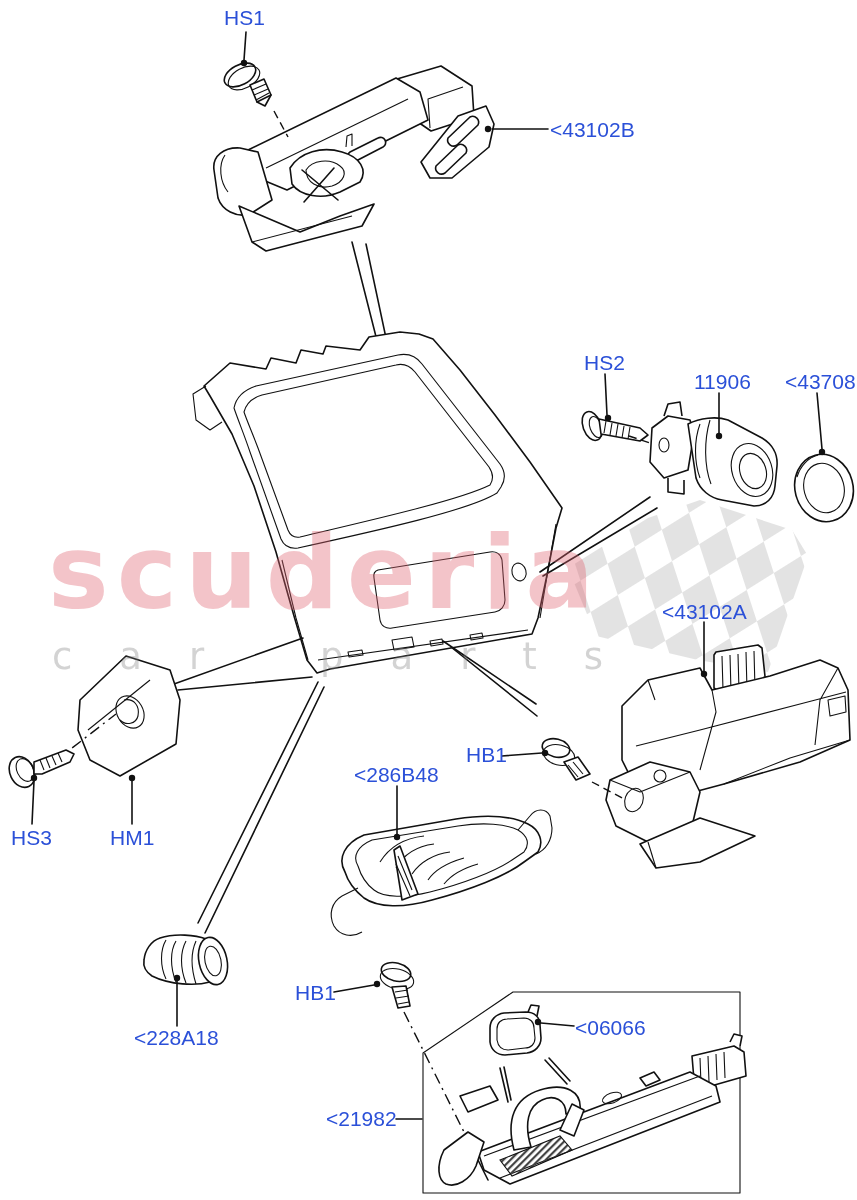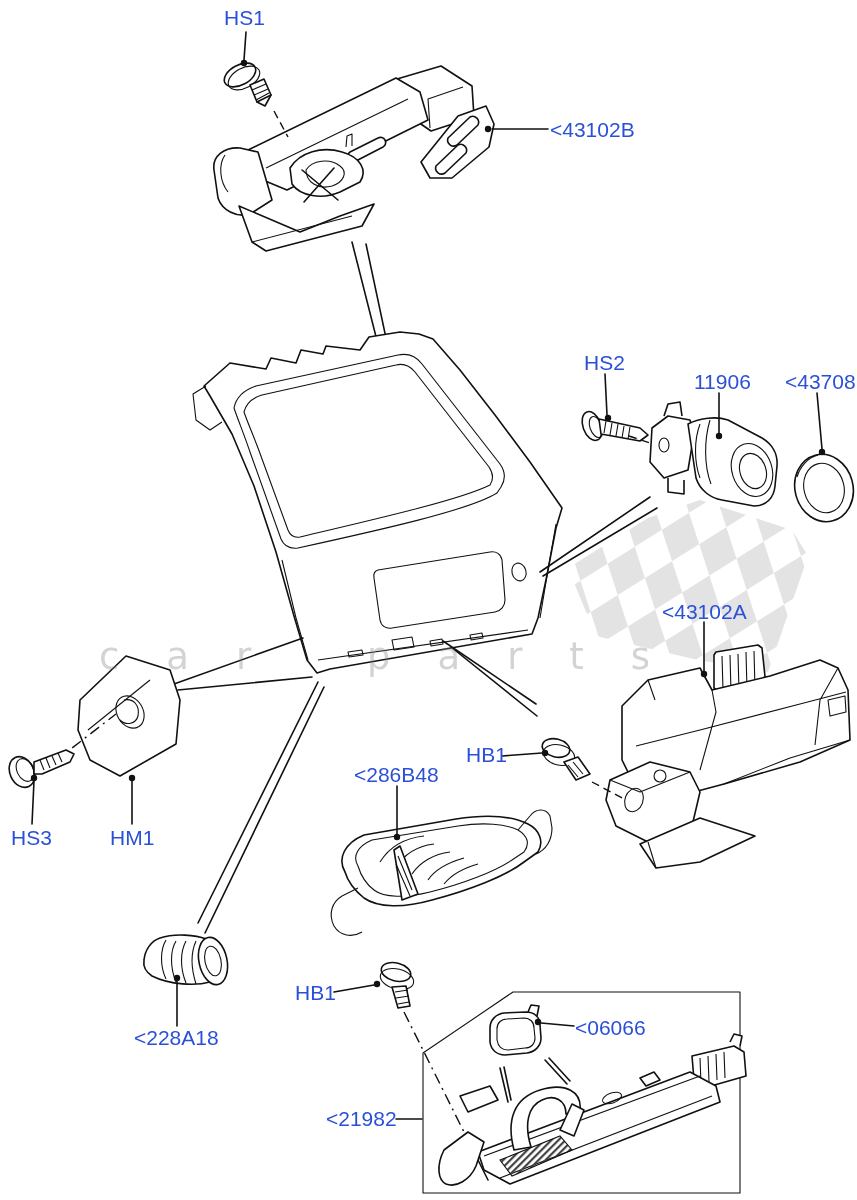--- a/index.html
+++ b/index.html
@@ -6,21 +6,21 @@
   #stage{position:relative;width:857px;height:1200px;background:#ffffff;overflow:hidden;
          font-family:"Liberation Sans", sans-serif;}
   #lineart{position:absolute;left:0;top:0;z-index:2;}
   .wm-brand{position:absolute;left:48px;top:522px;z-index:3;
             font-family:"DejaVu Sans", sans-serif;font-weight:bold;font-size:102px;
             letter-spacing:8px;line-height:1;color:rgba(224,100,112,0.38);
             pointer-events:none;white-space:nowrap;}
   .wm-sub{position:absolute;left:52px;top:638px;z-index:3;
           font-family:"DejaVu Sans", sans-serif;font-size:37px;letter-spacing:47px;
           word-spacing:10px;line-height:1;color:rgba(130,130,130,0.35);
-          pointer-events:none;white-space:nowrap;margin-left:47px;}
+          pointer-events:none;white-space:nowrap;}
   .labels{position:absolute;left:0;top:0;width:100%;height:100%;z-index:4;text-decoration:underline;}
   .lbl{position:absolute;font-size:21px;line-height:1;color:#2b50d8;
        cursor:pointer;white-space:nowrap;}
   svg .ln{fill:none;stroke:#111;stroke-width:1.6;stroke-linejoin:round;stroke-linecap:round;}
   svg .fw{fill:#fff;stroke:#111;stroke-width:1.6;stroke-linejoin:round;}
   svg .thin{fill:none;stroke:#111;stroke-width:1.1;stroke-linejoin:round;}
   svg .dash{fill:none;stroke:#111;stroke-width:1.4;stroke-dasharray:8 5;}
   svg .dashdot{fill:none;stroke:#111;stroke-width:1.4;stroke-dasharray:11 5 2 5;}
   svg .dot{fill:#111;stroke:none;}
 </style>
@@ -271,20 +271,21 @@
       <path class="ln" d="M177,1026 L177,981"></path>
         <circle class="dot" cx="177" cy="978" r="3.2"></circle>
       <path class="ln" d="M334,992 L374,985"></path>
         <circle class="dot" cx="377" cy="984" r="3.2"></circle>
       <path class="ln" d="M541,1023 L574,1026"></path>
         <circle class="dot" cx="538" cy="1022" r="3.2"></circle>
       <path class="ln" d="M396,1119 L422,1119"></path>
     </g>
   </svg>
 
+  <div class="wm-brand">scuderia</div>
   <div class="wm-sub">car  parts</div>
 
   <div class="labels">
     <span class="lbl" style="left:224px;top:7px">HS1</span>
     <span class="lbl" style="left:550px;top:119px">&lt;43102B</span>
     <span class="lbl" style="left:584px;top:352px">HS2</span>
     <span class="lbl" style="left:694px;top:371px">11906</span>
     <span class="lbl" style="left:785px;top:371px">&lt;43708</span>
     <span class="lbl" style="left:662px;top:601px">&lt;43102A</span>
     <span class="lbl" style="left:11px;top:827px">HS3</span>

